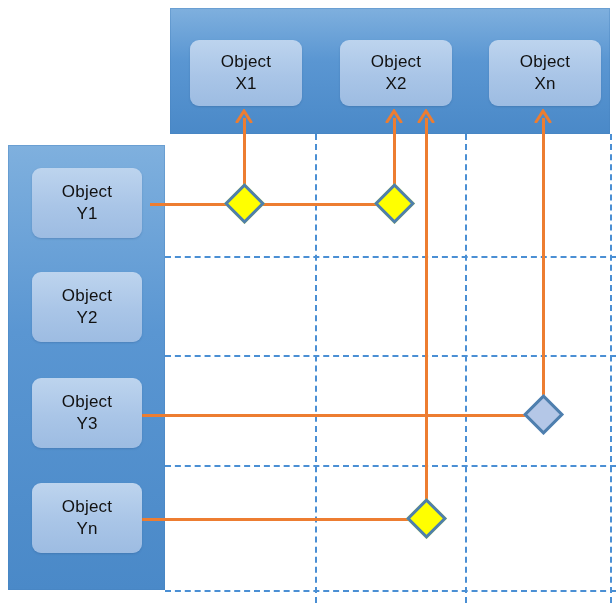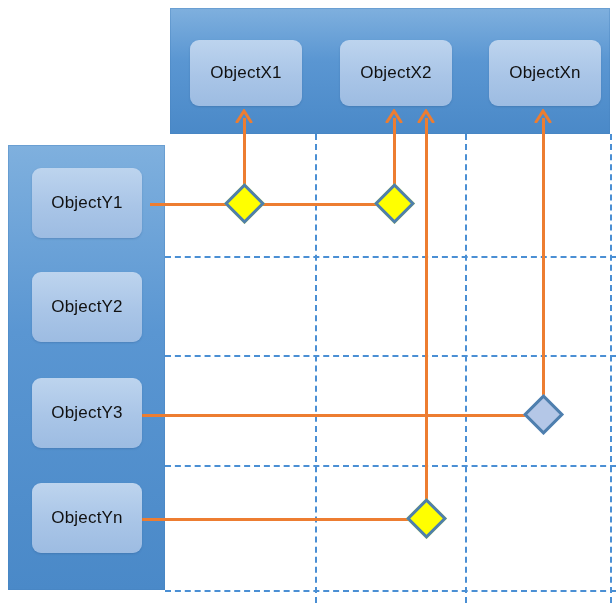--- a/index.html
+++ b/index.html
@@ -19,21 +19,21 @@
   }
   .band-top{left:170px;top:8px;width:440px;height:126px;}
   .band-left{left:8px;top:145px;width:157px;height:445px;}
 
   
   .obj{
     position:absolute;
     border-radius:9px;
     background:linear-gradient(180deg,#BDD4EE 0%,#A9C5E7 55%,#9DBCE2 100%);
     box-shadow:0 1px 2px rgba(40,80,130,.28);
-    display:flex;flex-direction:row;
+    display:flex;flex-direction:column;
     align-items:center;justify-content:center;
     color:#111111;
     font-size:17px;line-height:1.30;
     letter-spacing:.2px;
     text-align:right;
     white-space:pre;
   }
   .obj span{display:block;}
 
   

